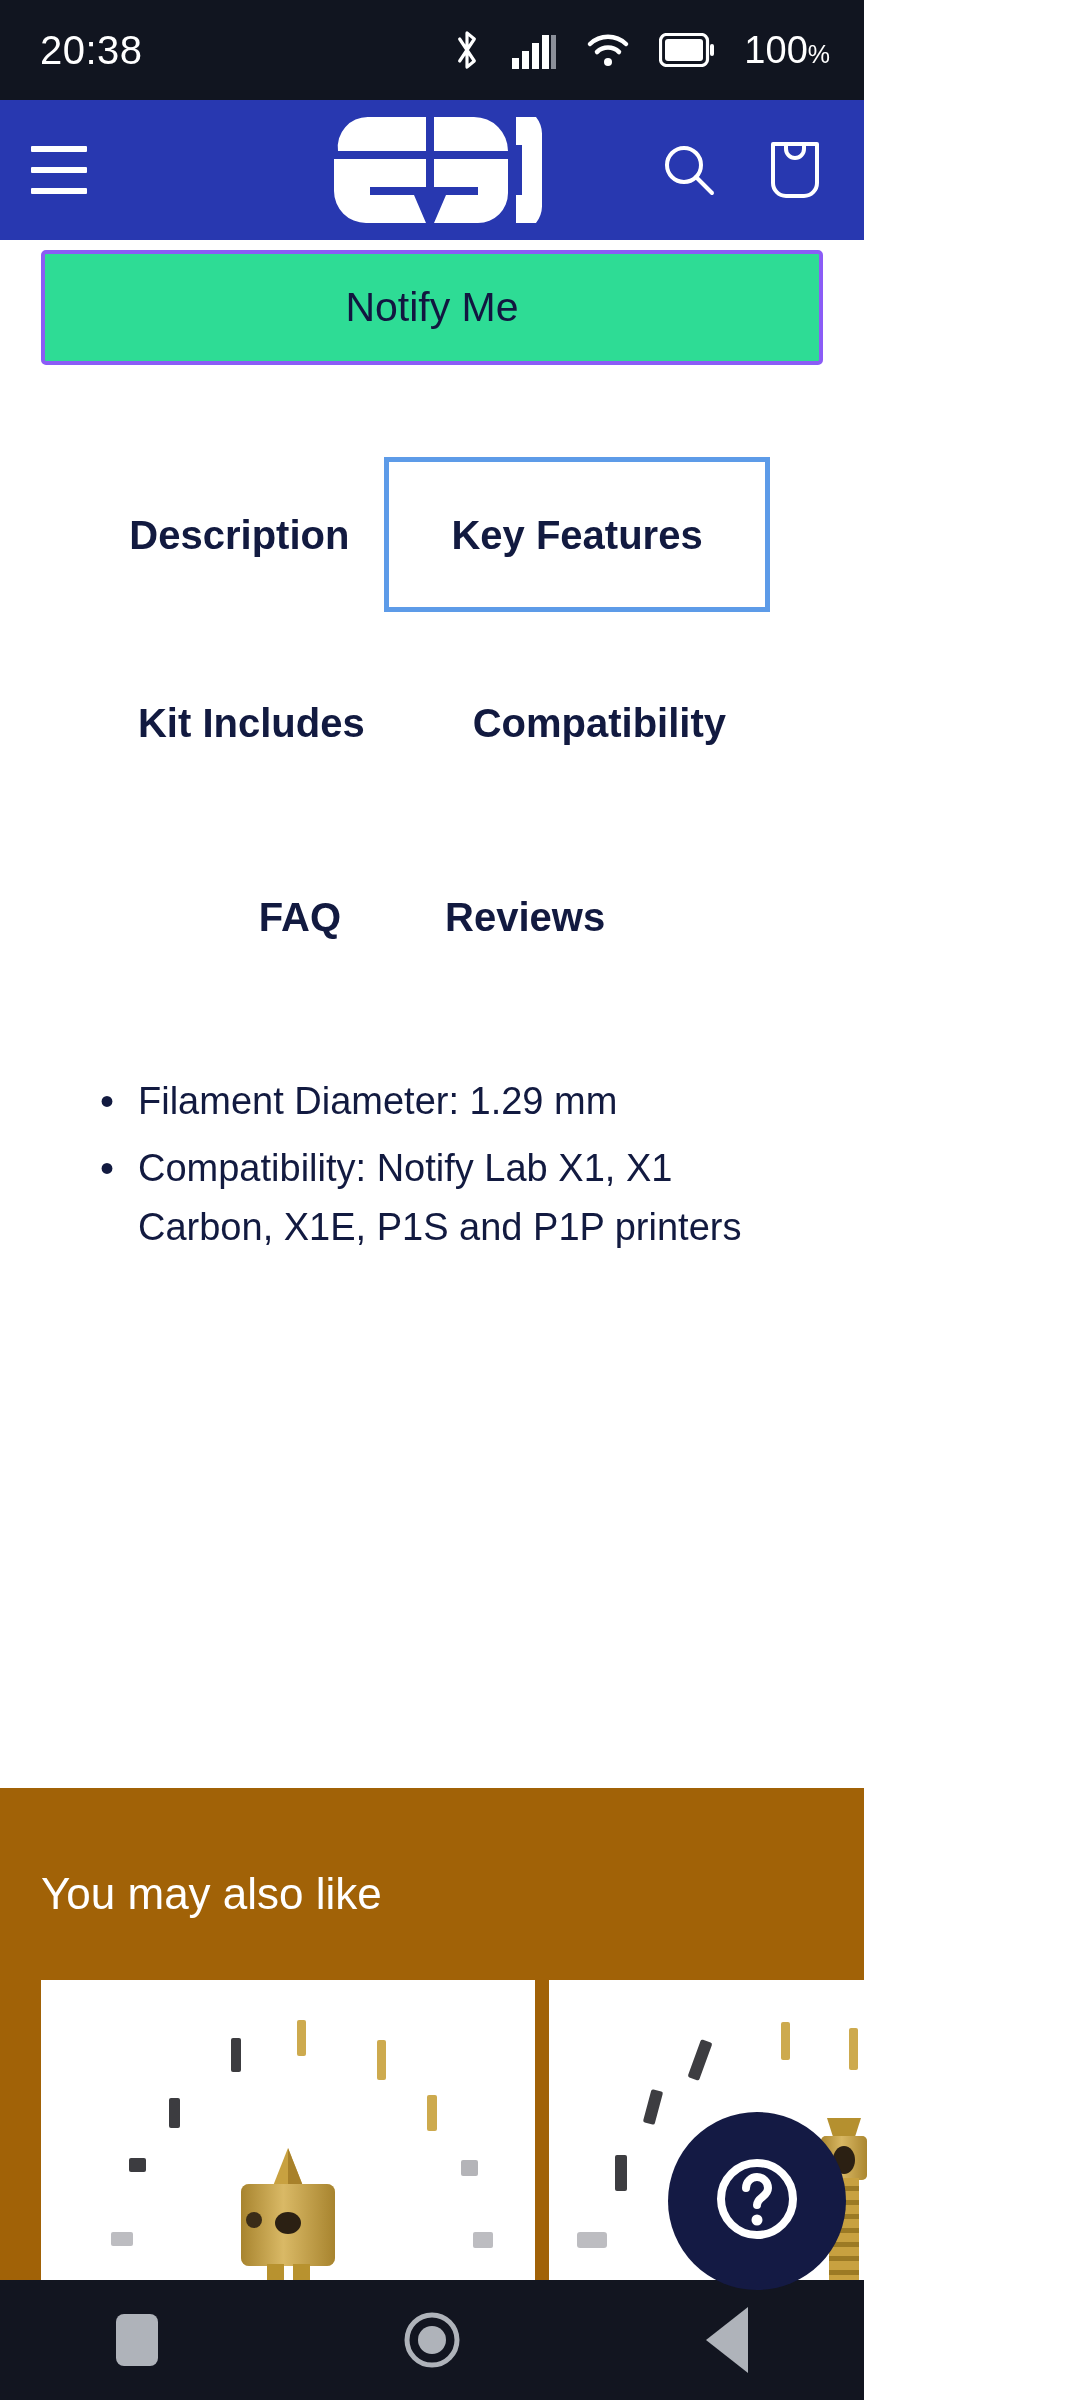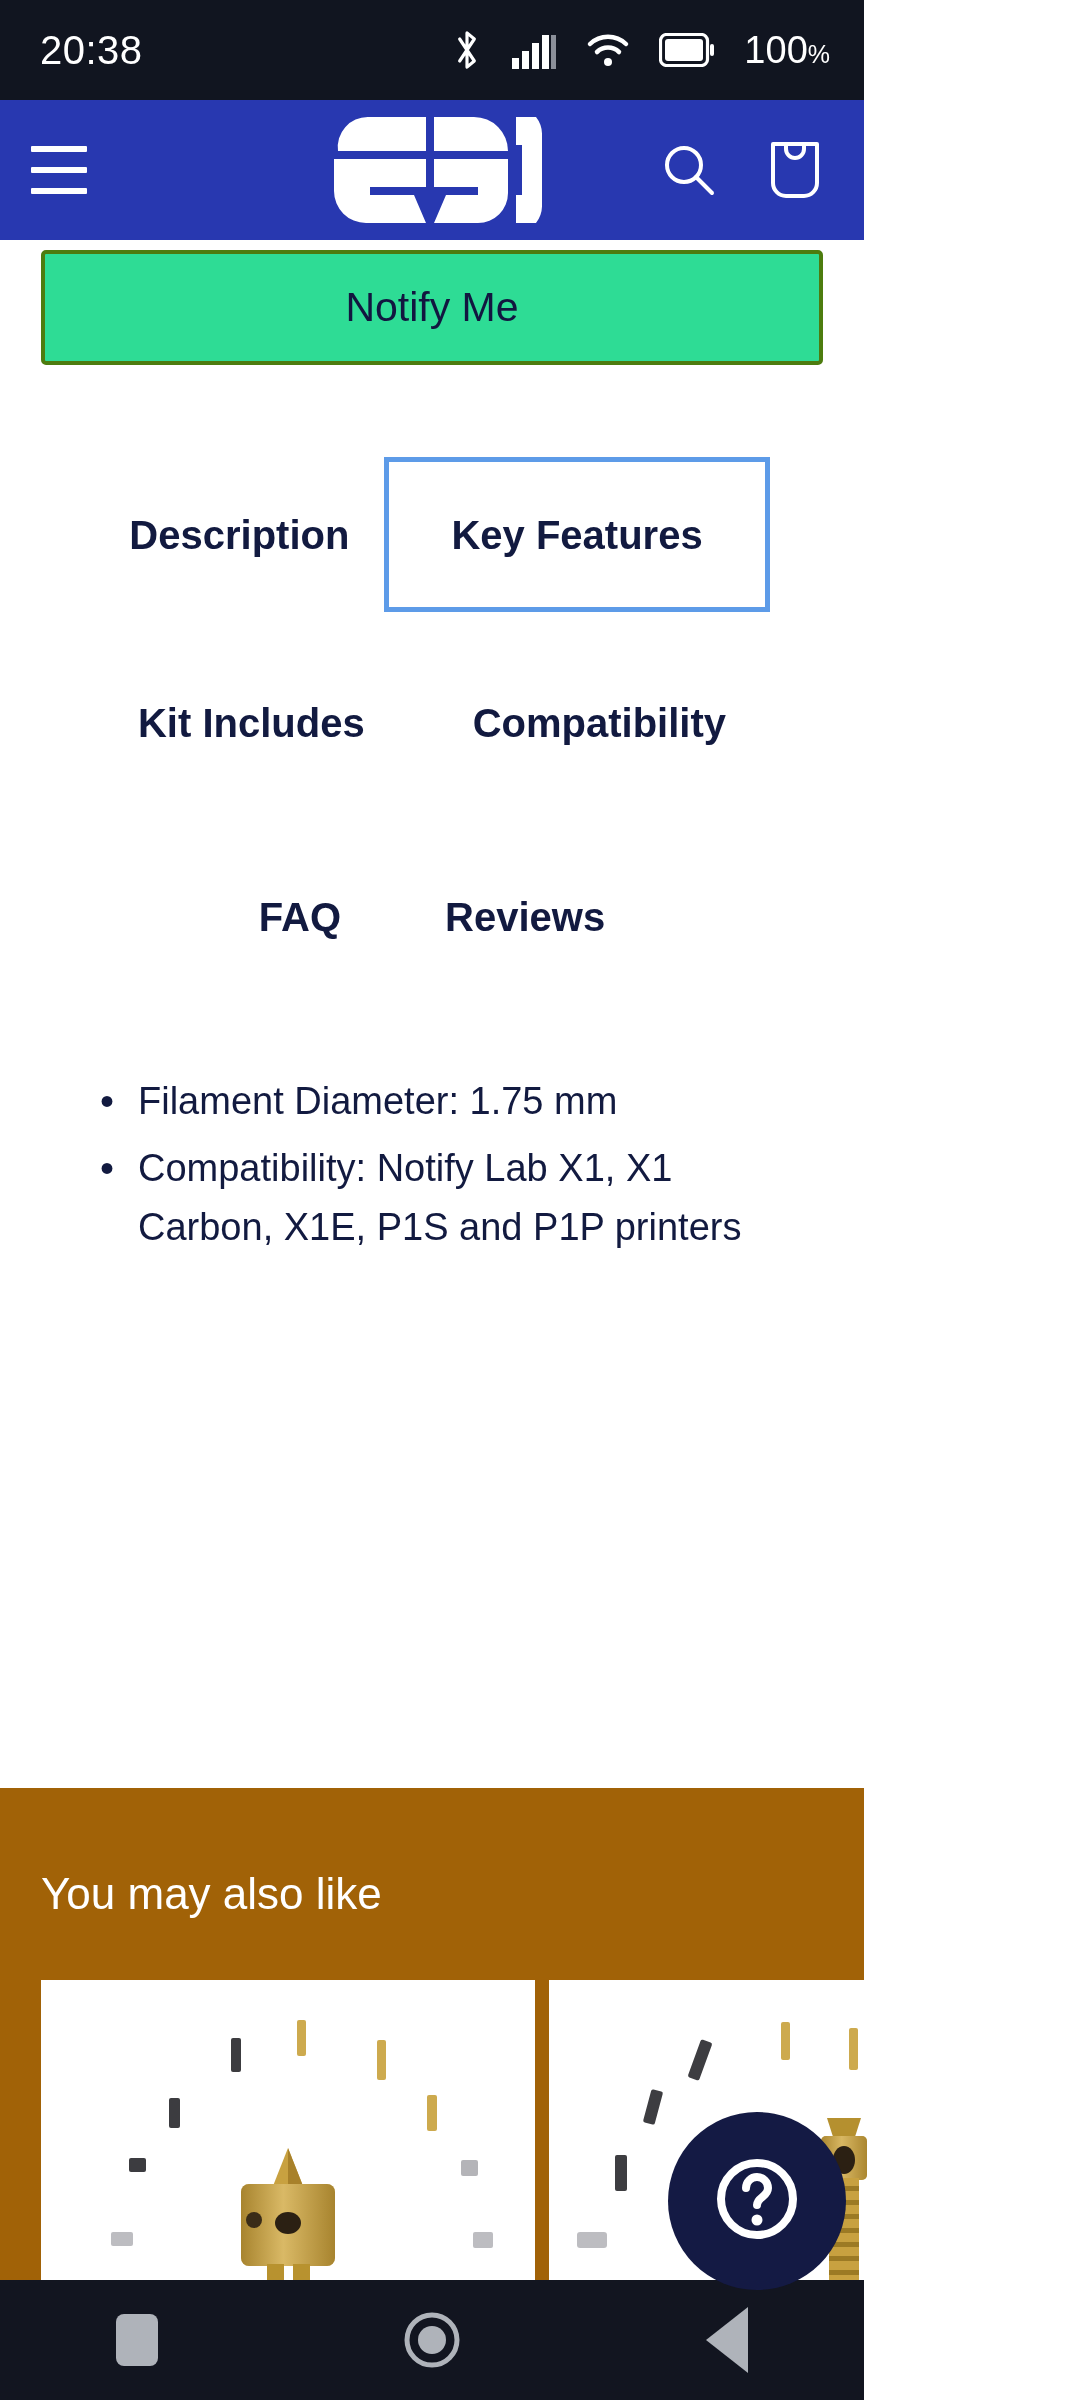--- a/index.html
+++ b/index.html
@@ -32,21 +32,21 @@
   .hamburger { width:66px; height:66px; display:flex; flex-direction:column; justify-content:center; gap:15px; padding:0 5px; cursor:pointer; }
   .hamburger span { display:block; height:6px; background:#fff; border-radius:1px; width:100%; }
   .brand-logo { position:absolute; left:50%; transform:translateX(-50%); top:50%; margin-top:-55px; }
   .appbar-actions { display:flex; align-items:center; gap:44px; }
   .icon-btn { width:62px; height:62px; display:flex; align-items:center; justify-content:center; cursor:pointer; }
 
   
   .notify-wrap { padding:10px 41px 0 41px; background:#fff; }
   .notify-btn {
     width:100%; height:115px; background:#2EDC95;
-    border:4px solid #4d7c0f; border-radius:5px;
+    border:4px solid #8b5cf6; border-radius:5px;
     color:#121640; font-size:41px; font-weight:400;
     display:flex; align-items:center; justify-content:center;
     cursor:pointer; font-family:"Liberation Sans", sans-serif;
   }
 
   
   .tabs {
     background:#fff; padding:92px 60px 0 60px;
     display:flex; flex-wrap:wrap; justify-content:center;
     align-content:flex-start; row-gap:0px; column-gap:0px;gap:42px;
@@ -200,21 +200,21 @@
       <div class="tab">Compatibility</div>
     </div>
     <div class="tab-row r3">
       <div class="tab">FAQ</div>
       <div class="tab">Reviews</div>
     </div>
   </div>
 
   <div class="features">
     <ul>
-      <li>Filament Diameter: 1.75 mm</li>
+      <li>Filament Diameter: 1.29 mm</li>
       <li>Compatibility: Notify Lab X1, X1 Carbon, X1E, P1S and P1P printers</li>
     </ul>
   </div>
 
   <div class="also-like">
     <div class="also-title">You may also like</div>
 
     <div class="card-row">
 
       <div class="prod-card">

